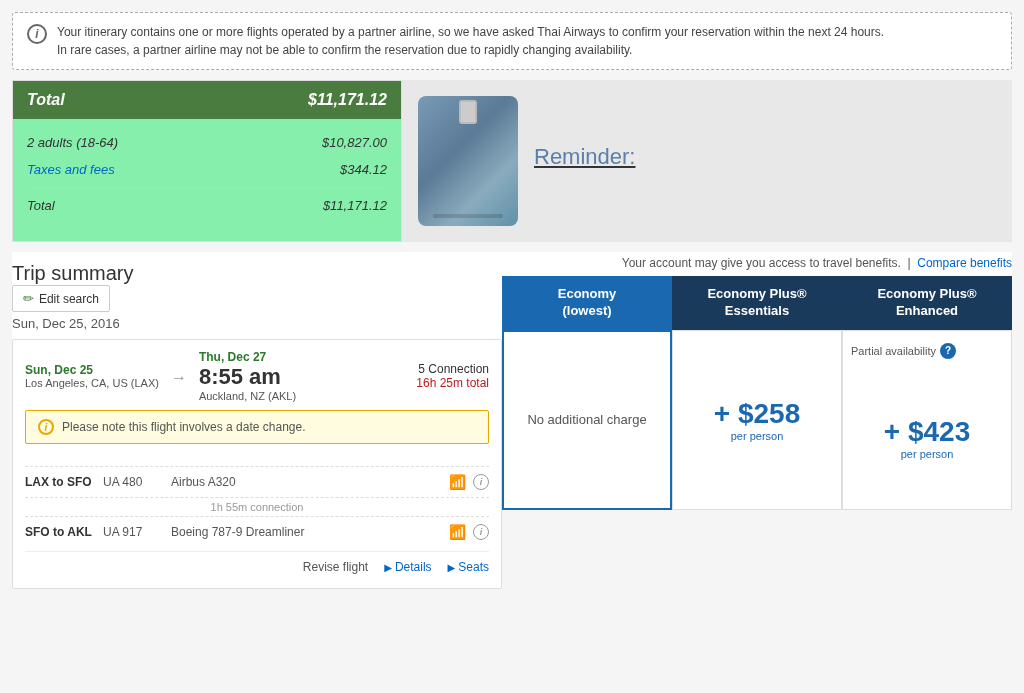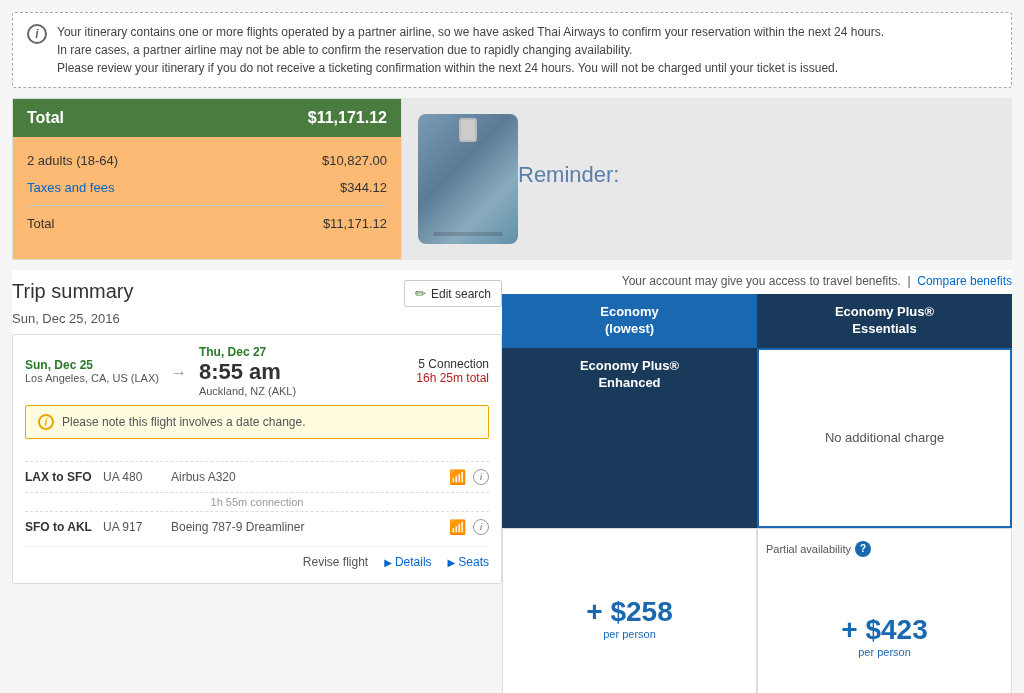--- a/index.html
+++ b/index.html
@@ -26,23 +26,24 @@
     
     .main-row {
       display: flex;
       gap: 0;
       margin: 0 12px 10px 12px;
     }
 
     
     .pricing-panel {
       width: 390px;
-      background: #fdba74;
+      background: #86efac;
       border: 1px solid #ddd;
       flex-shrink: 0;
+      font-style: italic;
     }
     .pricing-header {
       background: #4a7c3f;
       color: #fff;
       display: flex;
       justify-content: space-between;
       align-items: center;
       padding: 10px 14px;
       font-size: 16px;
       font-weight: bold;
@@ -73,20 +74,22 @@
       font-size: 13px;
     }
 
     
     .reminder-panel {
       flex: 1;
       background: #e8e8e8;
       display: flex;
       align-items: center;
       padding: 16px;
+      gap: 16px;
+      text-decoration: underline;
     }
     .luggage-img {
       width: 100px; height: 130px;
       background: linear-gradient(135deg, #7a9bb5 0%, #5a7a95 40%, #8aabbd 70%, #6090a8 100%);
       border-radius: 8px;
       position: relative;
       flex-shrink: 0;
     }
     .luggage-img::before {
       content: '';
@@ -130,20 +133,21 @@
     .trip-summary {
       width: 490px;
       flex-shrink: 0;
       background: #fff;
     }
     .trip-summary-header {
       display: flex;
       justify-content: space-between;
       align-items: flex-start;
       padding: 10px 0 4px 0;
+      flex-direction: column;
     }
     .trip-title {
       font-size: 20px;
       font-weight: normal;
       color: #333;
     }
     .edit-search-btn {
       display: flex;
       align-items: center;
       gap: 5px;
@@ -252,21 +256,21 @@
     .benefits-top-row {
       text-align: right;
       padding: 4px 0 6px 0;
       font-size: 12px;
       color: #555;
     }
     .compare-link { color: #0066cc; text-decoration: none; cursor: pointer; }
 
     .benefits-grid {
       display: grid;
-      grid-template-columns: repeat(2, 1fr);
+      grid-template-columns: repeat(3, 1fr);
       gap: 0;
     }
     .benefit-header {
       padding: 10px 8px;
       font-size: 13px;
       font-weight: bold;
       color: #fff;
       text-align: center;
       line-height: 1.3;
     }
@@ -317,21 +321,20 @@
     }
   </style>
 </head>
 <body>
 
 <div class="notice-banner">
   <div class="notice-icon">i</div>
   <div class="notice-text">
     <span>Your itinerary contains one or more flights operated by a partner airline, so we have asked Thai Airways to confirm your reservation within the next 24 hours.</span><br>
     <span>In rare cases, a partner airline may not be able to confirm the reservation due to rapidly changing availability.</span><br>
-    <span>Please review your itinerary if you do not receive a ticketing confirmation within the next 24 hours. You will not be charged until your ticket is issued.</span>
   </div>
 </div>
 
 <div class="main-row">
   <div class="pricing-panel">
     <div class="pricing-header">
       <span>Total</span>
       <span>$11,171.12</span>
     </div>
     <div class="pricing-body">

